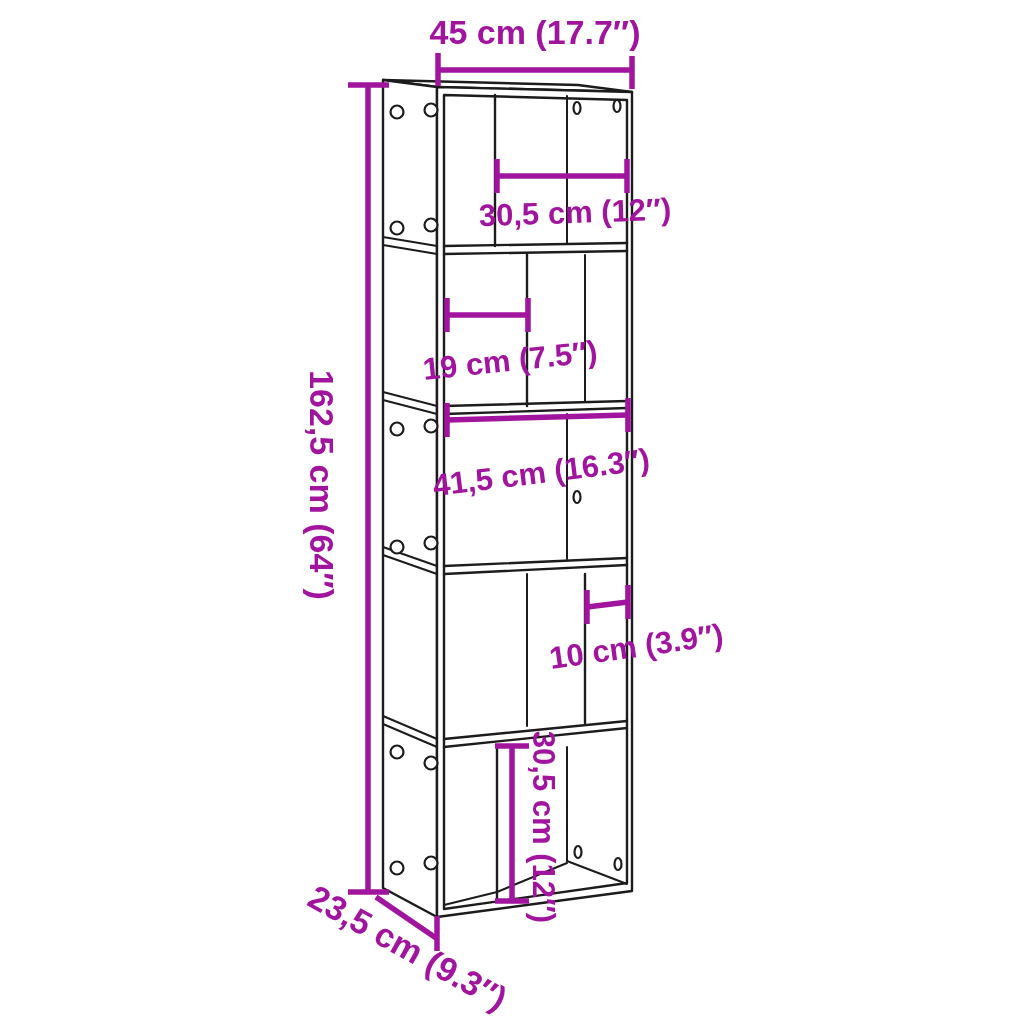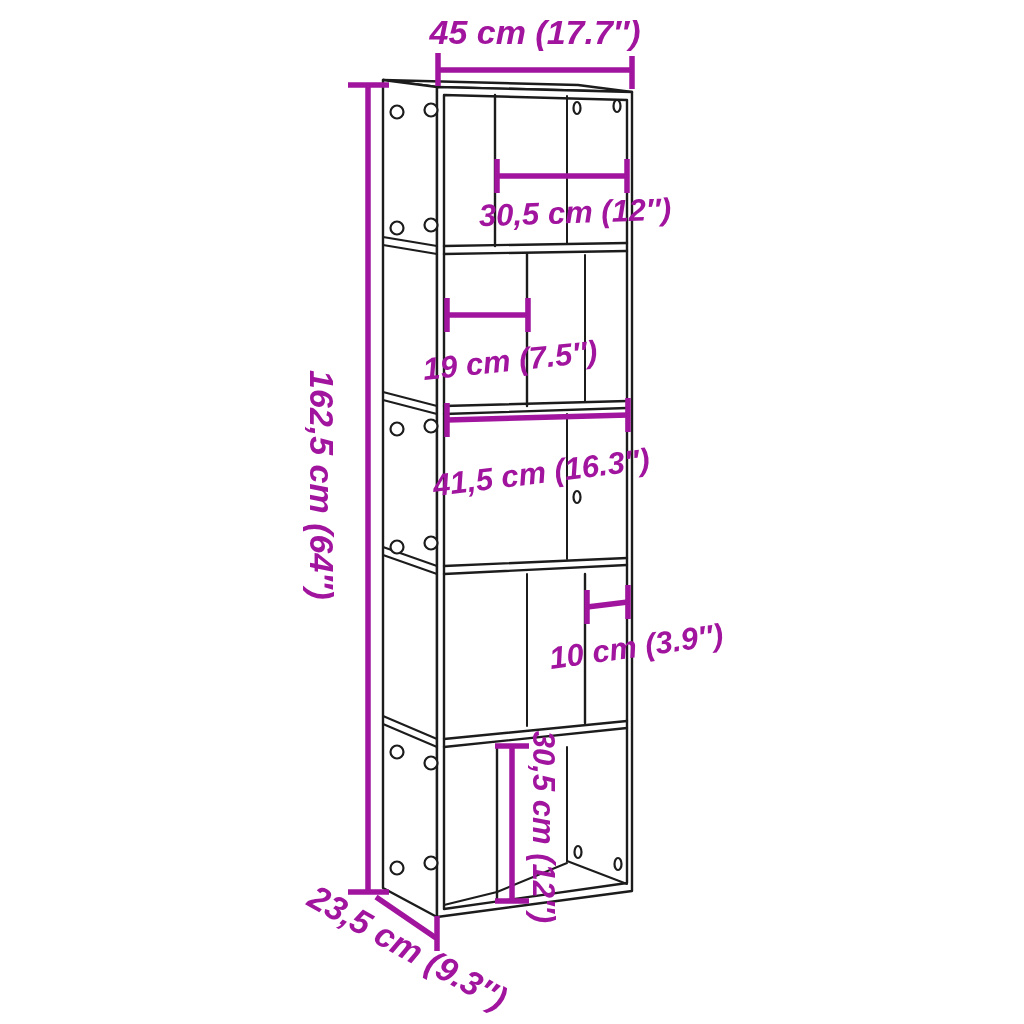--- a/index.html
+++ b/index.html
@@ -9,21 +9,20 @@
     width: 1024px;
     height: 1024px;
     overflow: hidden;
     font-family: "Liberation Sans", sans-serif;
   }
   .stage {
     position: relative;
     width: 1024px;
     height: 796px;
     background: #ffffff;
-    font-style: italic;
   }
   svg { display: block; }
   .struct {
     stroke: #1c1c1c;
     fill: none;
     stroke-width: 2.4;
     stroke-linejoin: round;
     stroke-linecap: round;
   }
   .face { fill: #ffffff; }

